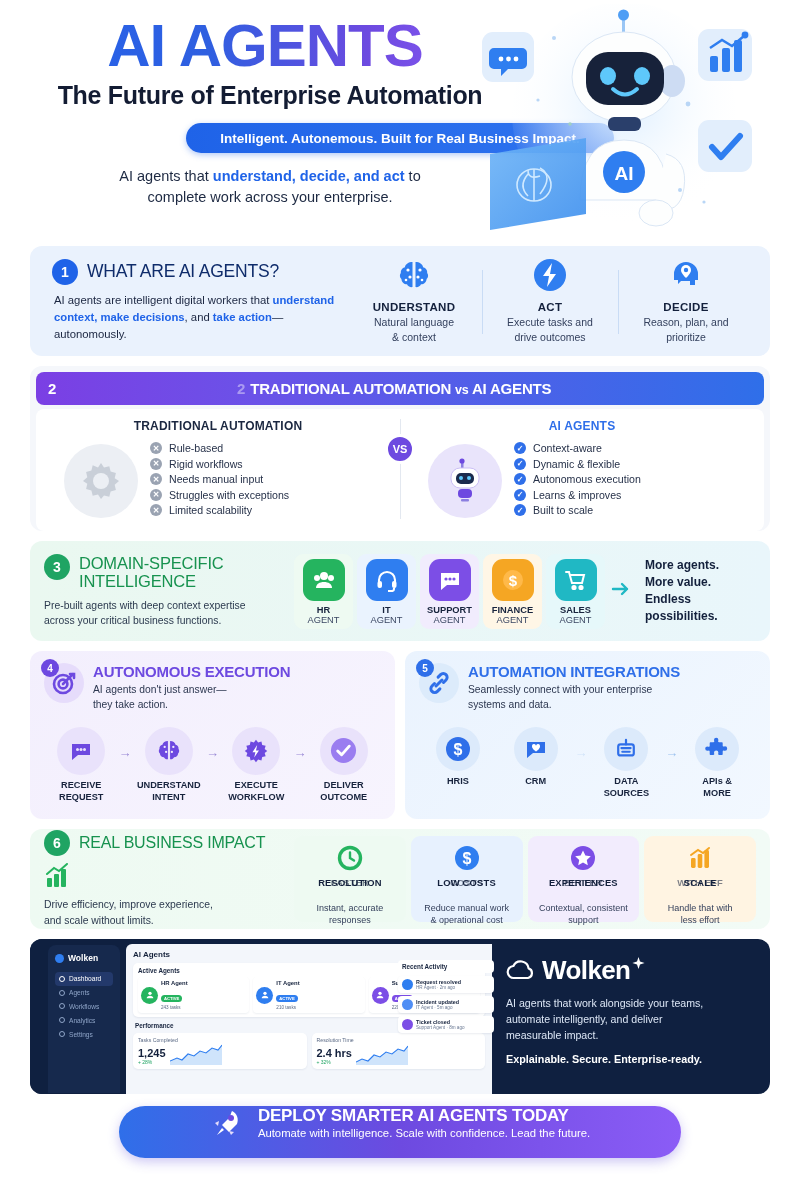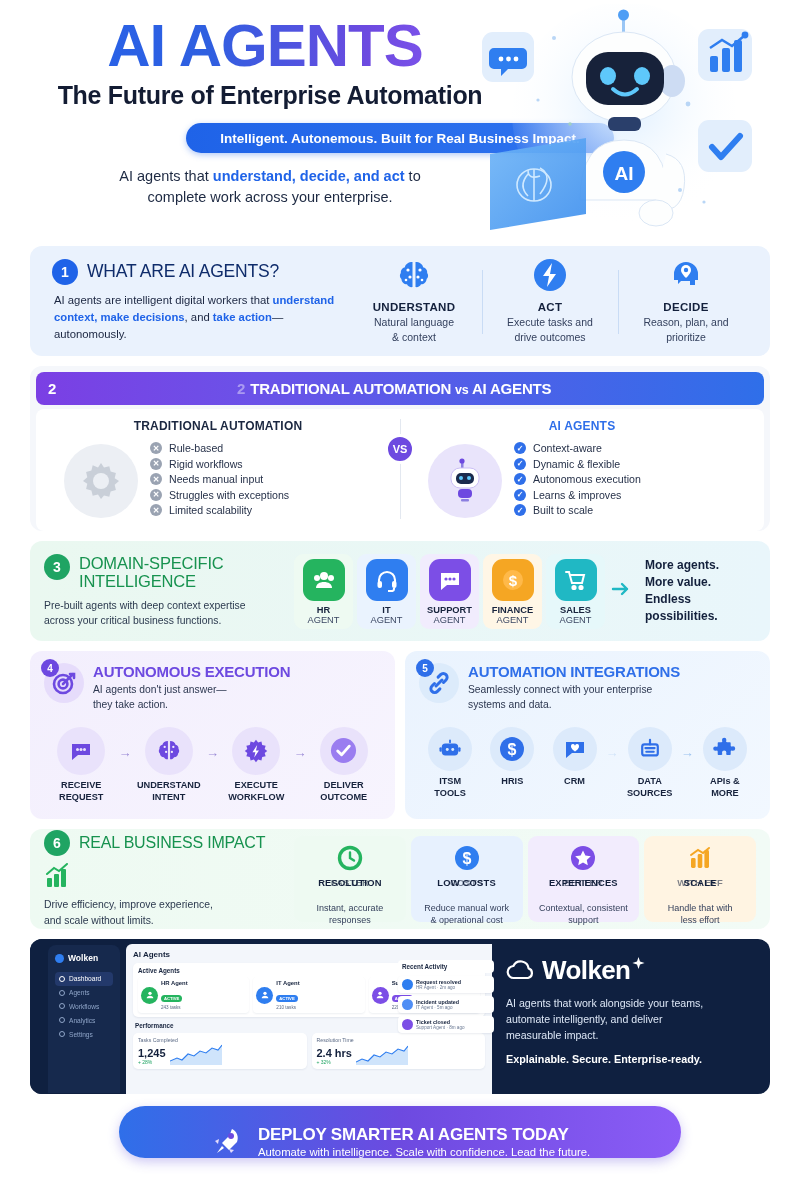--- a/index.html
+++ b/index.html
@@ -169,21 +169,21 @@
   .actitem .t2 { font-size:4.6px; color:#6b7a94; }
   .dash-right { flex:1; padding:16px 14px 0 6px; color:#fff; }
   .wlogo { display:flex; align-items:center; gap:6px; font-size:26px; font-weight:bold; letter-spacing:-.6px; }
   .dash-right .p1 { font-size:10.6px; line-height:1.52; margin-top:9px; color:#dce6f5; }
   .dash-right .p2 { font-size:10.8px; font-weight:bold; margin-top:10px; color:#fff; }
 
   
   #cta {
     margin:12px auto 0; width:562px; height:52px; border-radius:26px;
     background:linear-gradient(90deg,#2f6fe9,#6d4ae0,#8b5cf6);
-    display:flex; align-items:flex-end; justify-content:center; gap:14px; color:#fff;
+    display:flex; align-items:flex-start; justify-content:center; gap:14px; color:#fff;
     box-shadow:0 4px 12px rgba(90,70,220,.3);
   }
   #cta .ct { font-size:17px; font-weight:bold; letter-spacing:-.2px; }
   #cta .cs { font-size:11.3px; margin-top:1px; }
 </style>
 </head>
 <body>
 
 <div class="page">
 
@@ -565,35 +565,20 @@
         <div>
           <div class="hc-title" style="color:#2f6fe9">AUTOMATION INTEGRATIONS</div>
           <div class="hc-desc">
             <span>Seamlessly connect with your enterprise</span><br><span>systems and data.</span>
           </div>
         </div>
       </div>
       <div class="flow flow5">
         <div class="step">
           <div class="circ" style="background:#dceafb">
-            <svg width="22" height="22" viewBox="0 0 24 24" fill="#2f6fe9">
-                <rect x="3" y="6" width="18" height="13" rx="4"></rect>
-                <g fill="#dceafb">
-                  <circle cx="9" cy="12.5" r="1.6"></circle>
-                  <circle cx="15" cy="12.5" r="1.6"></circle>
-                </g>
-                <rect x="11" y="1.5" width="2" height="4" rx="1"></rect>
-                <rect x="0.5" y="10" width="2.5" height="5" rx="1.2"></rect>
-                <rect x="21" y="10" width="2.5" height="5" rx="1.2"></rect>
-              </svg>
-          </div>
-          <div class="sl"><span>ITSM</span><br><span>TOOLS</span></div>
-        </div>
-        <div class="step">
-          <div class="circ" style="background:#dceafb">
             <svg width="26" height="26" viewBox="0 0 26 26">
                 <circle cx="13" cy="13" r="12" fill="#2f6fe9"></circle>
                 <text x="13" y="18.5" font-family="Liberation Sans, sans-serif" font-size="16" font-weight="bold" fill="#fff" text-anchor="middle">$</text>
               </svg>
           </div>
           <div class="sl"><span>HRIS</span></div>
         </div>
         <div class="step">
           <div class="circ" style="background:#dceafb">
             <svg width="24" height="24" viewBox="0 0 24 24" fill="#2f6fe9">

